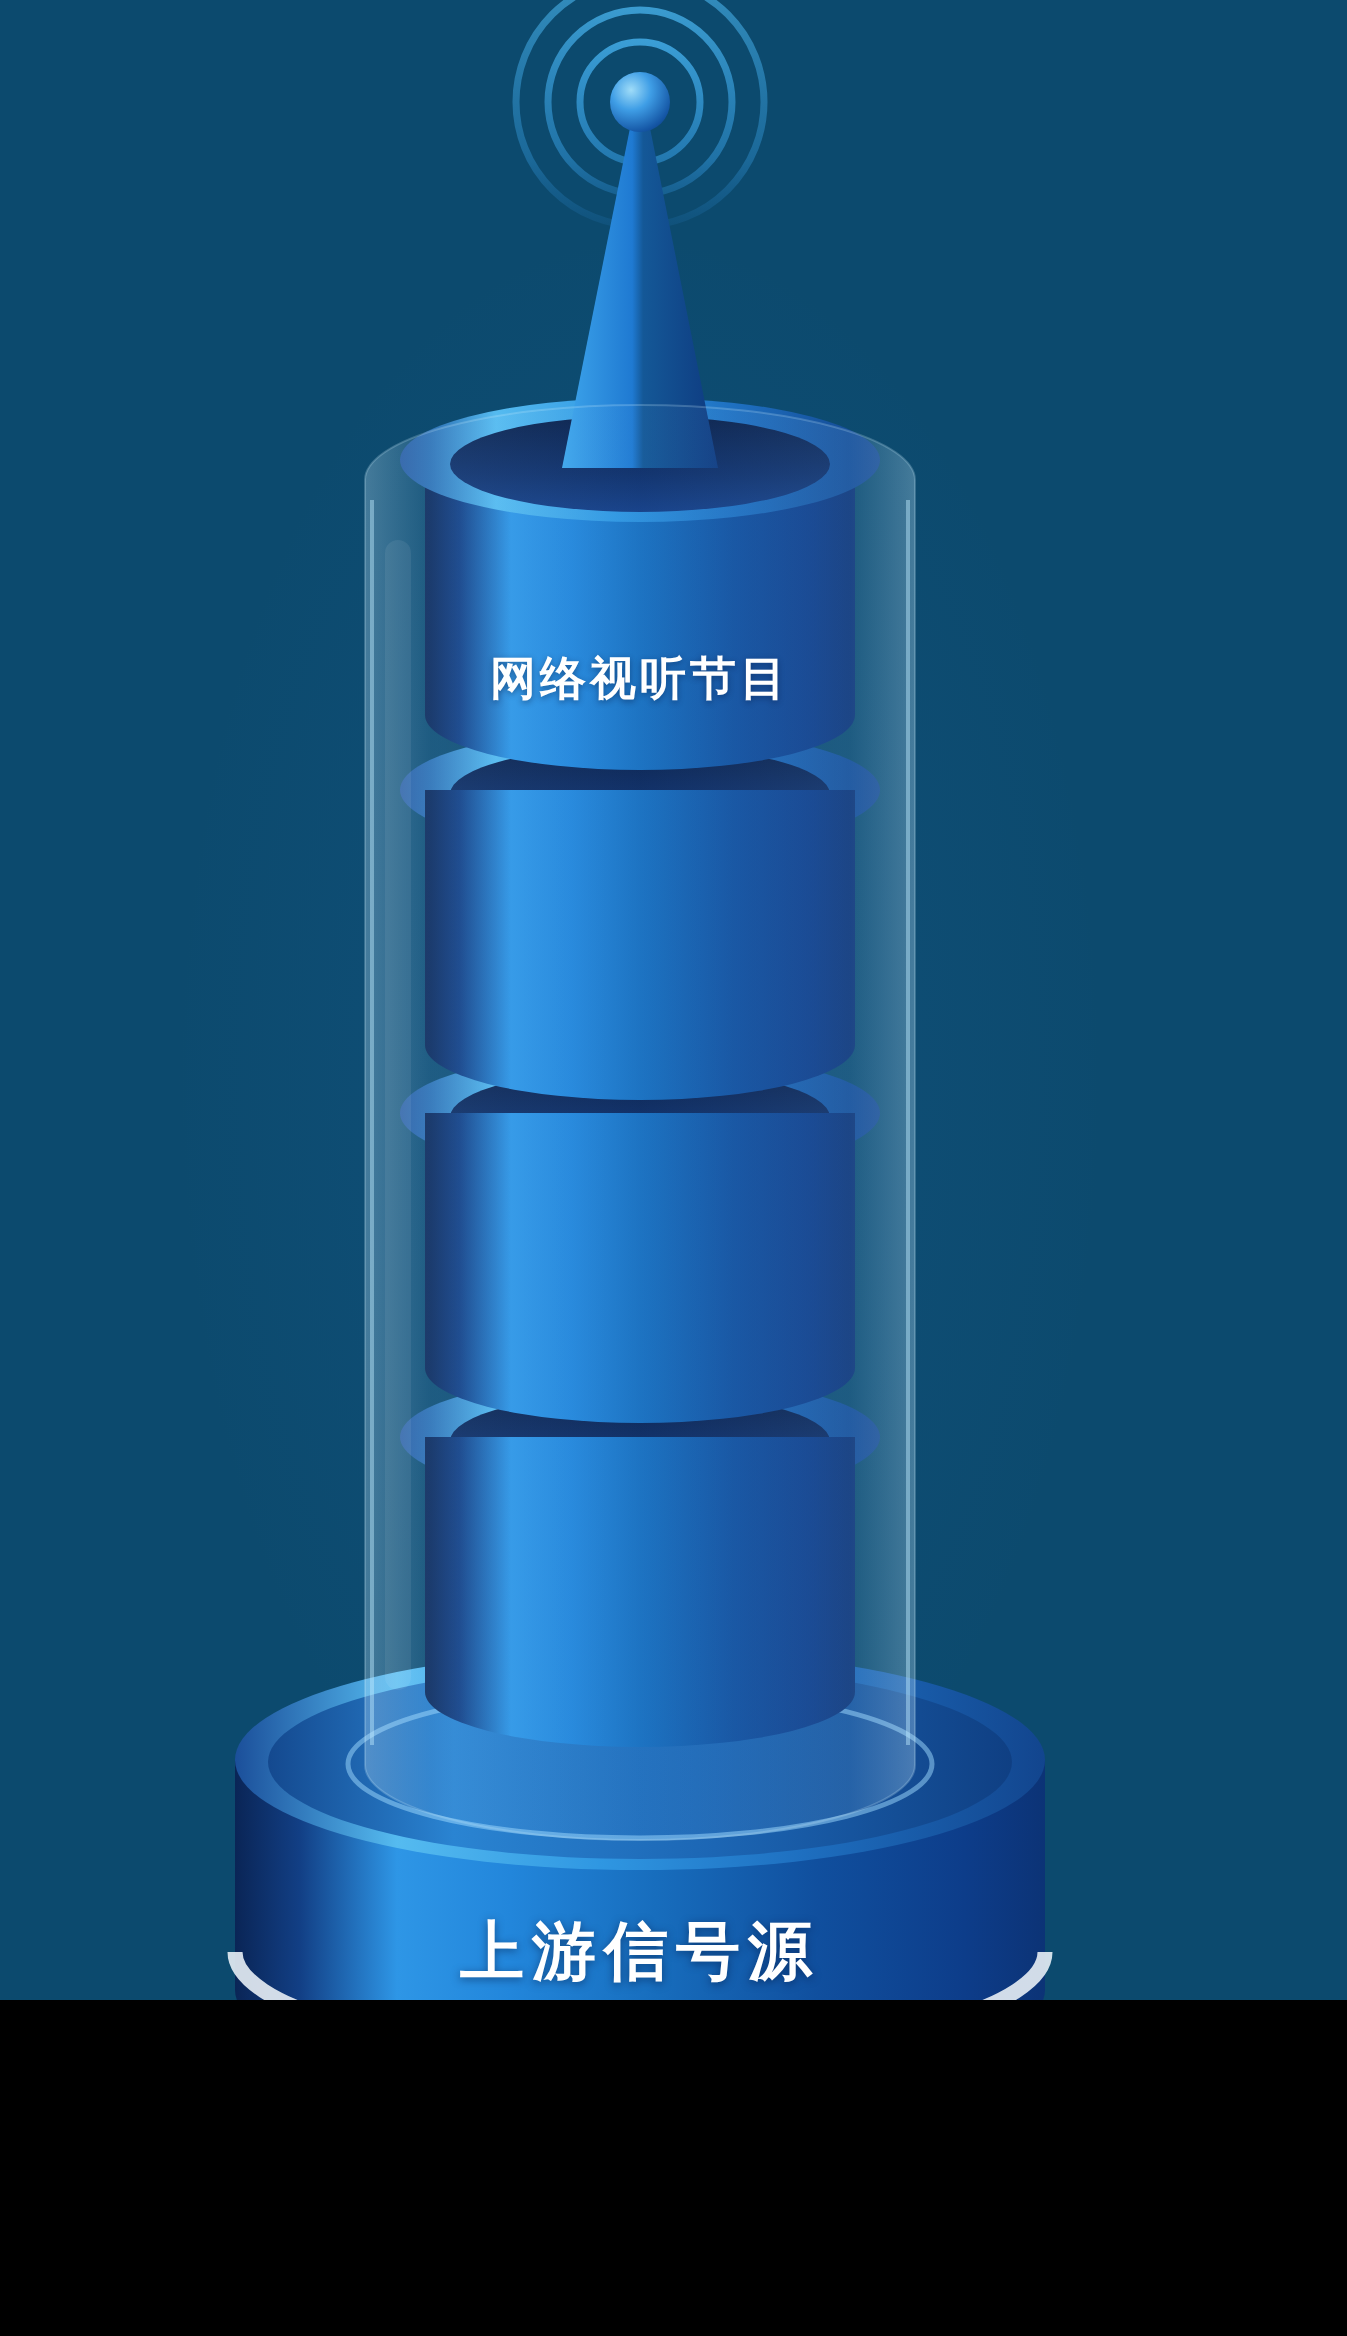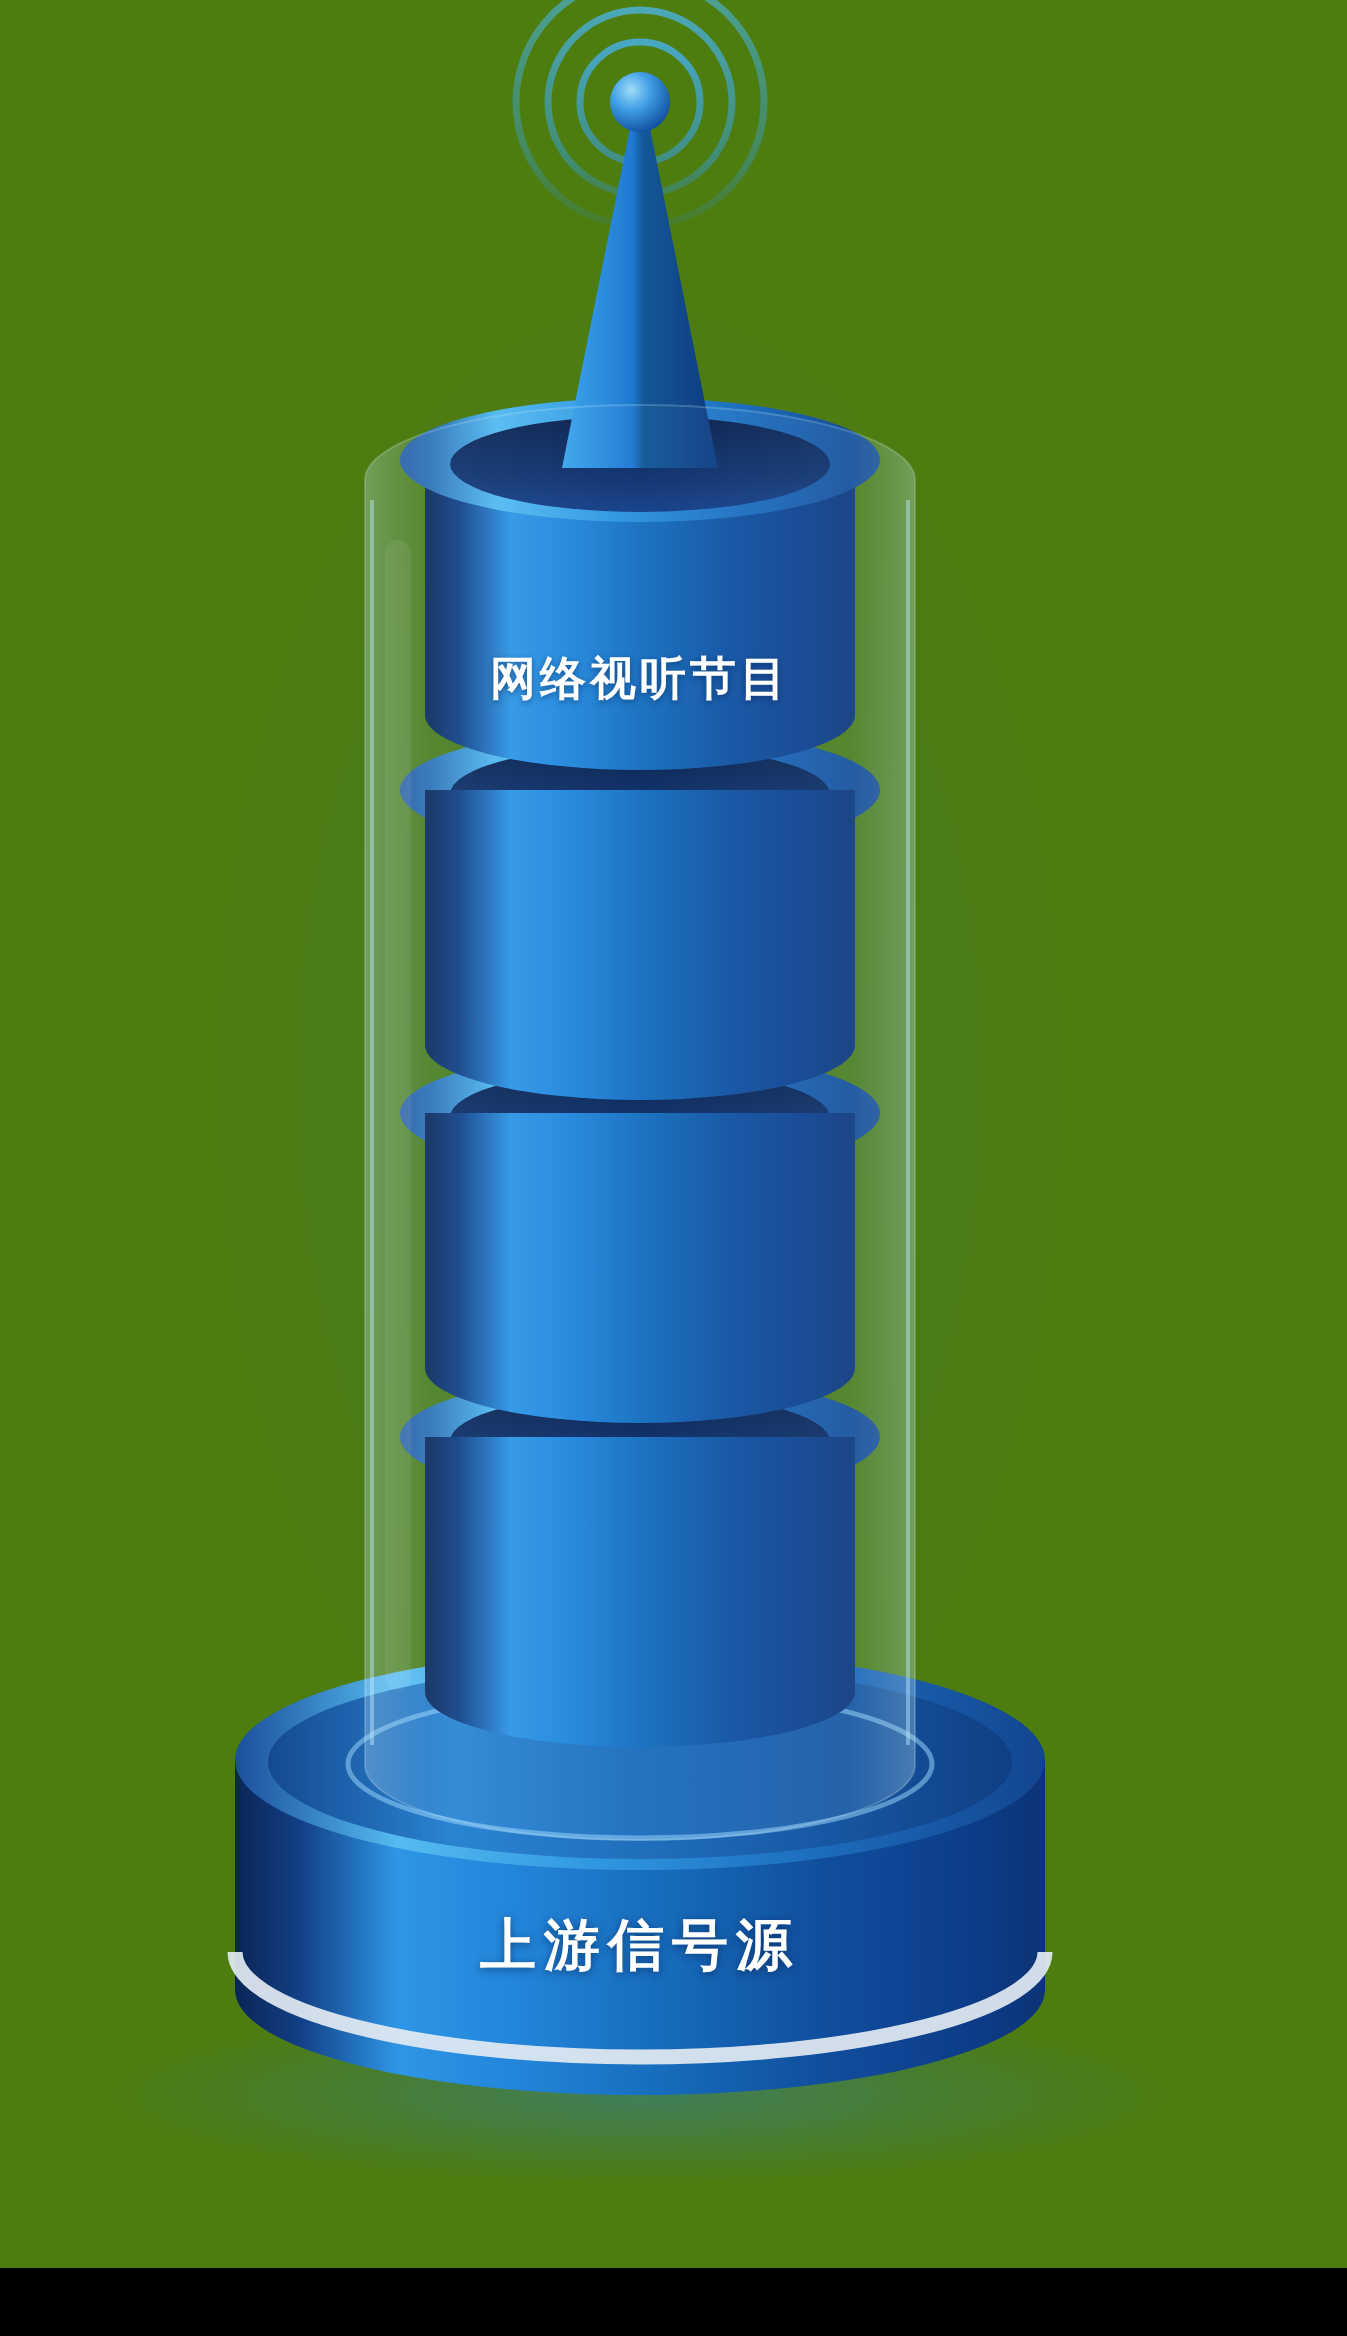--- a/index.html
+++ b/index.html
@@ -4,22 +4,22 @@
 <style>
   html, body {
     margin: 0;
     padding: 0;
     background: #000;
     font-family: "Liberation Sans", "DejaVu Sans", sans-serif;
   }
   .stage {
     position: relative;
     width: 1347px;
-    height: 2268px;
-    background: #4d7c0f;
+    height: 2000px;
+    background: #0c4a6e;
     overflow: hidden;
   }
   .artwork {
     position: absolute;
     inset: 0;
   }
   .label {
     position: absolute;
     left: 640px;
     transform: translateX(-50%);
@@ -28,21 +28,21 @@
     white-space: nowrap;
     text-align: center;
     z-index: 5;
   }
   .seg-label {
     font-size: 46px;
     letter-spacing: 4px;
     text-shadow: 0 2px 6px rgba(0,20,60,0.45);
   }
   .base-label {
-    font-size: 56px;
+    font-size: 64px;
     letter-spacing: 8px;
     text-shadow: 0 2px 8px rgba(0,20,60,0.5);
   }
 </style>
 </head>
 <body>
 
 <div class="stage">
 
   <svg class="artwork" viewBox="0 0 1347 2336" width="1347" height="2336" xmlns="http://www.w3.org/2000/svg">

